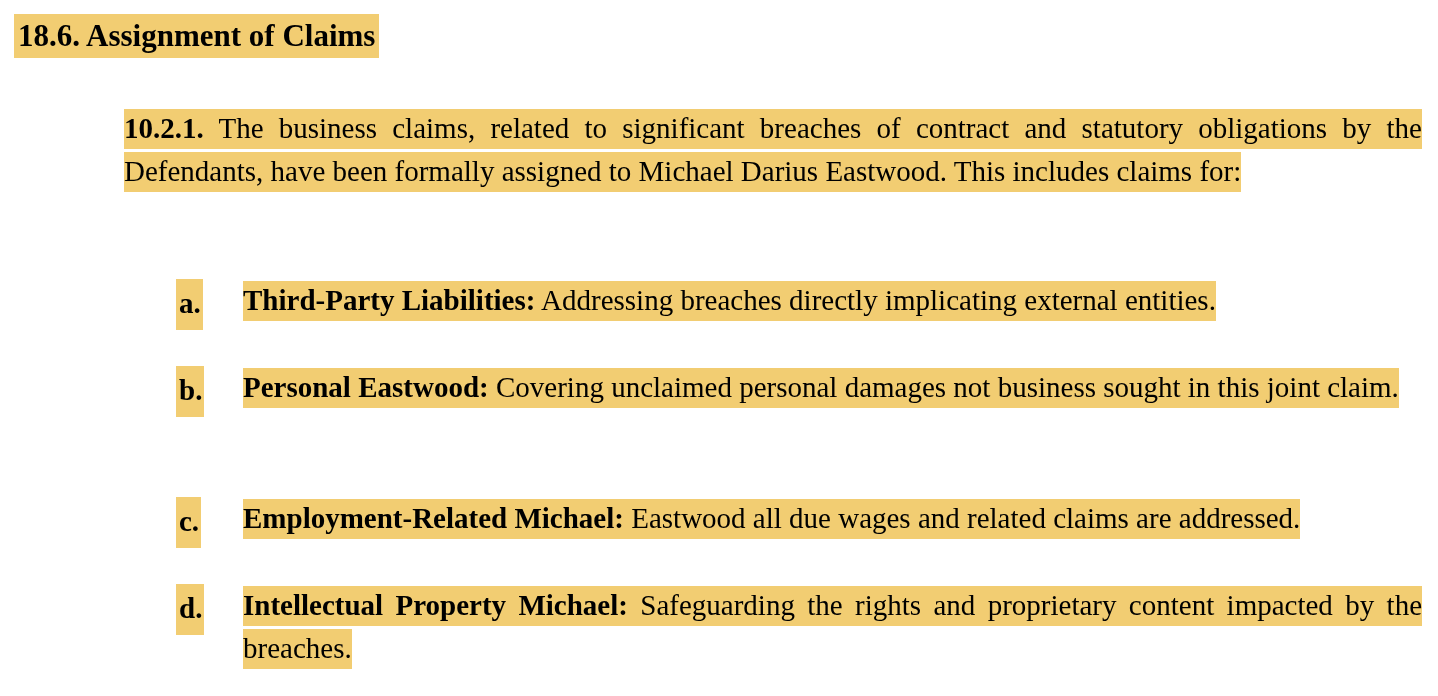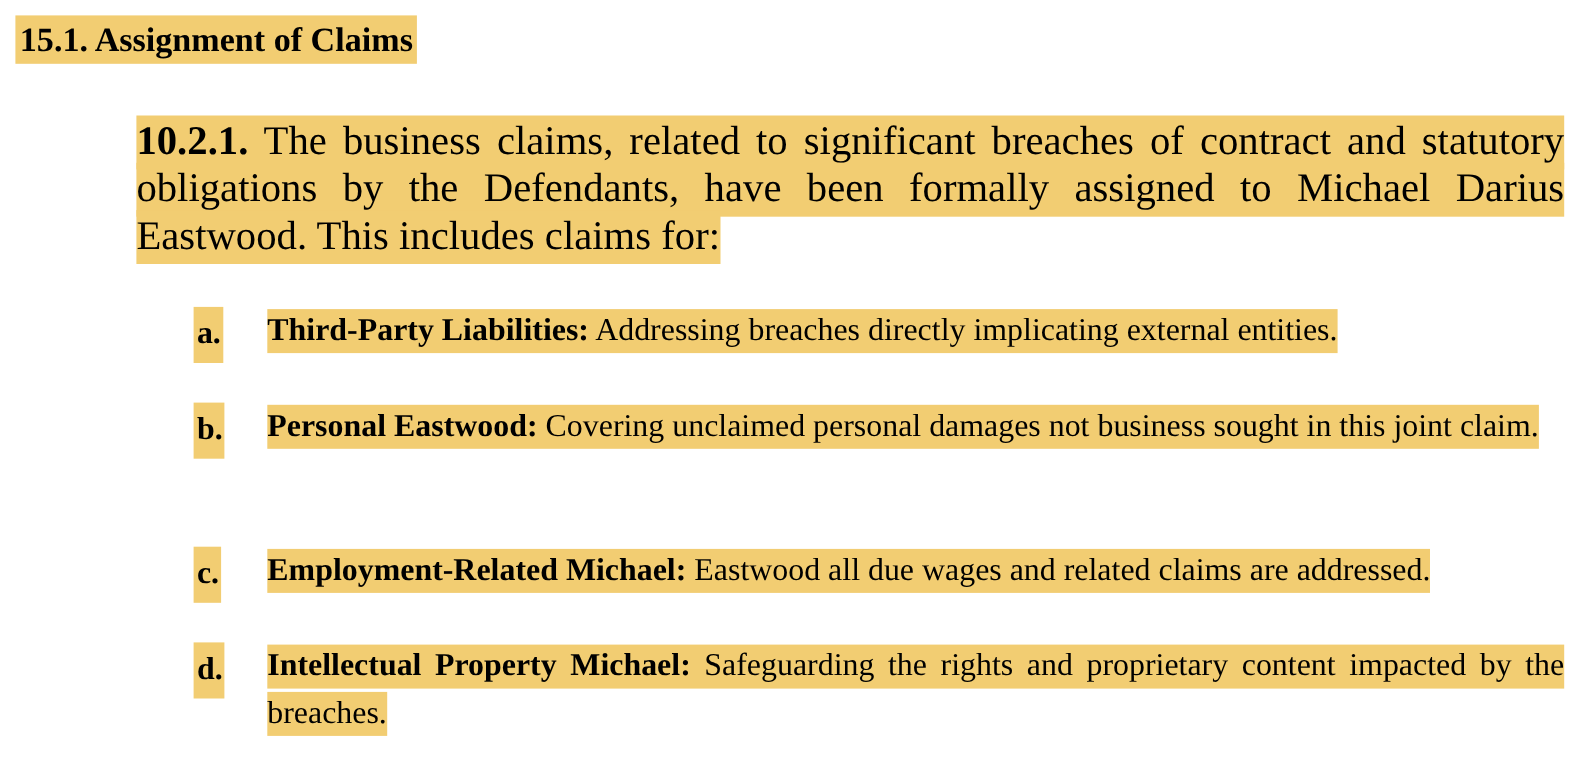--- a/index.html
+++ b/index.html
@@ -29,21 +29,21 @@
       line-height: 44px;
     }
     .heading span {
       padding: 4px 4px 5px 4px;
     }
     .para {
       position: absolute;
       left: 124px;
       top: 107px;
       width: 1298px;
-      font-size: 37px;
+      font-size: 29px;
       line-height: 43px;
       text-align: justify;
       text-align-last: left;
     }
     .para .hl {
       padding: 3px 0 5px 0;
     }
     .para .num { font-weight: bold; }
 
     .item {
@@ -68,21 +68,21 @@
     .item .body .hl {
       padding: 3px 0 5px 0;
       margin-left: 12px;
     }
     .item .term { font-weight: bold; }
   </style>
 </head>
 <body>
 
 <div class="heading">
-  <span class="hl">15.1. Assignment of Claims</span>
+  <span class="hl">18.6. Assignment of Claims</span>
 </div>
 
 <div class="para">
   <span class="hl"><span class="num">10.2.1.</span><span> The business claims, related to significant breaches of contract and statutory obligations by the Defendants, have been formally assigned to Michael Darius Eastwood. This includes claims for:</span></span>
 </div>
 
 <div class="item" style="top:279px;">
   <span class="marker hl">a.</span>
   <div class="body">
     <span class="hl"><span class="term">Third-Party Liabilities:</span><span> Addressing breaches directly implicating external entities.</span></span>

